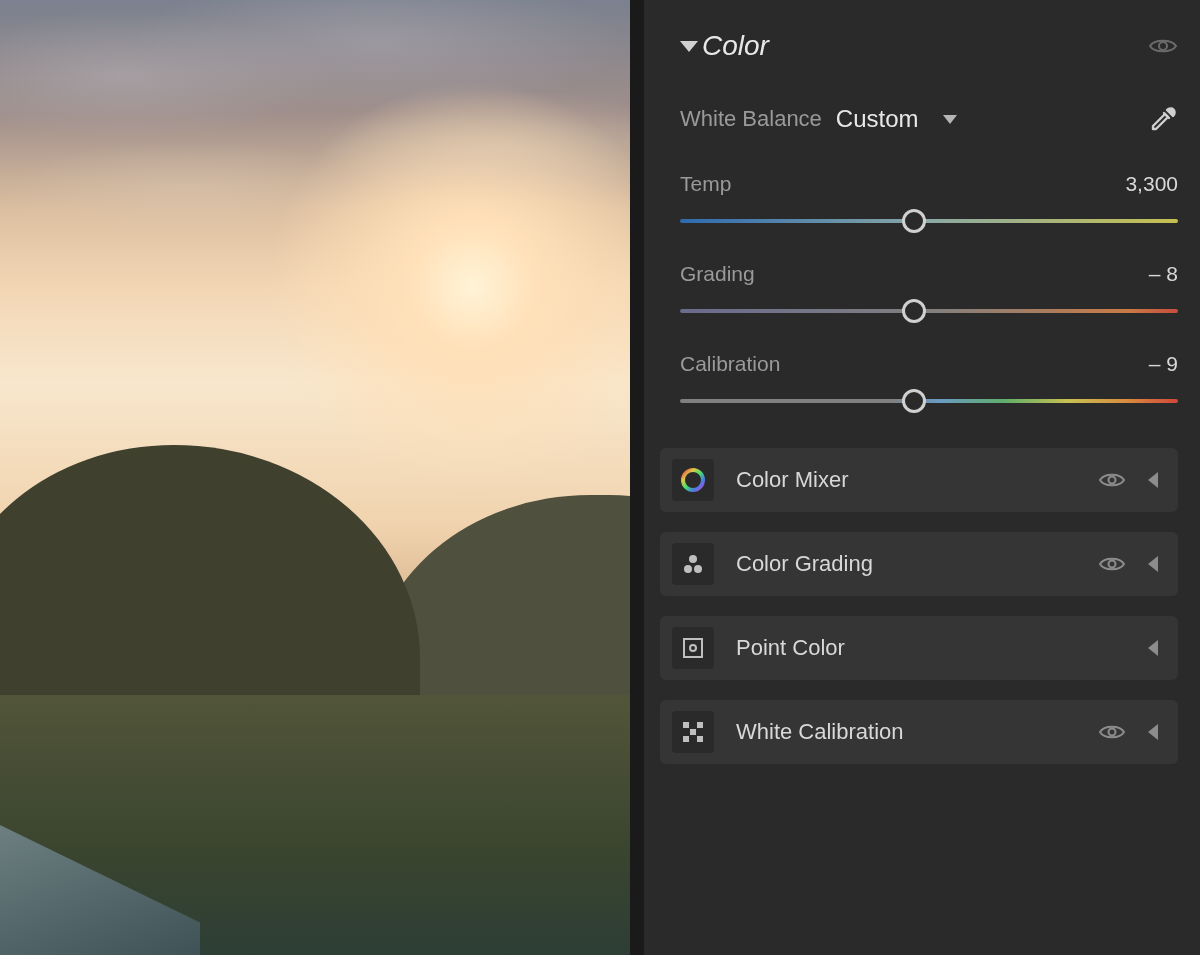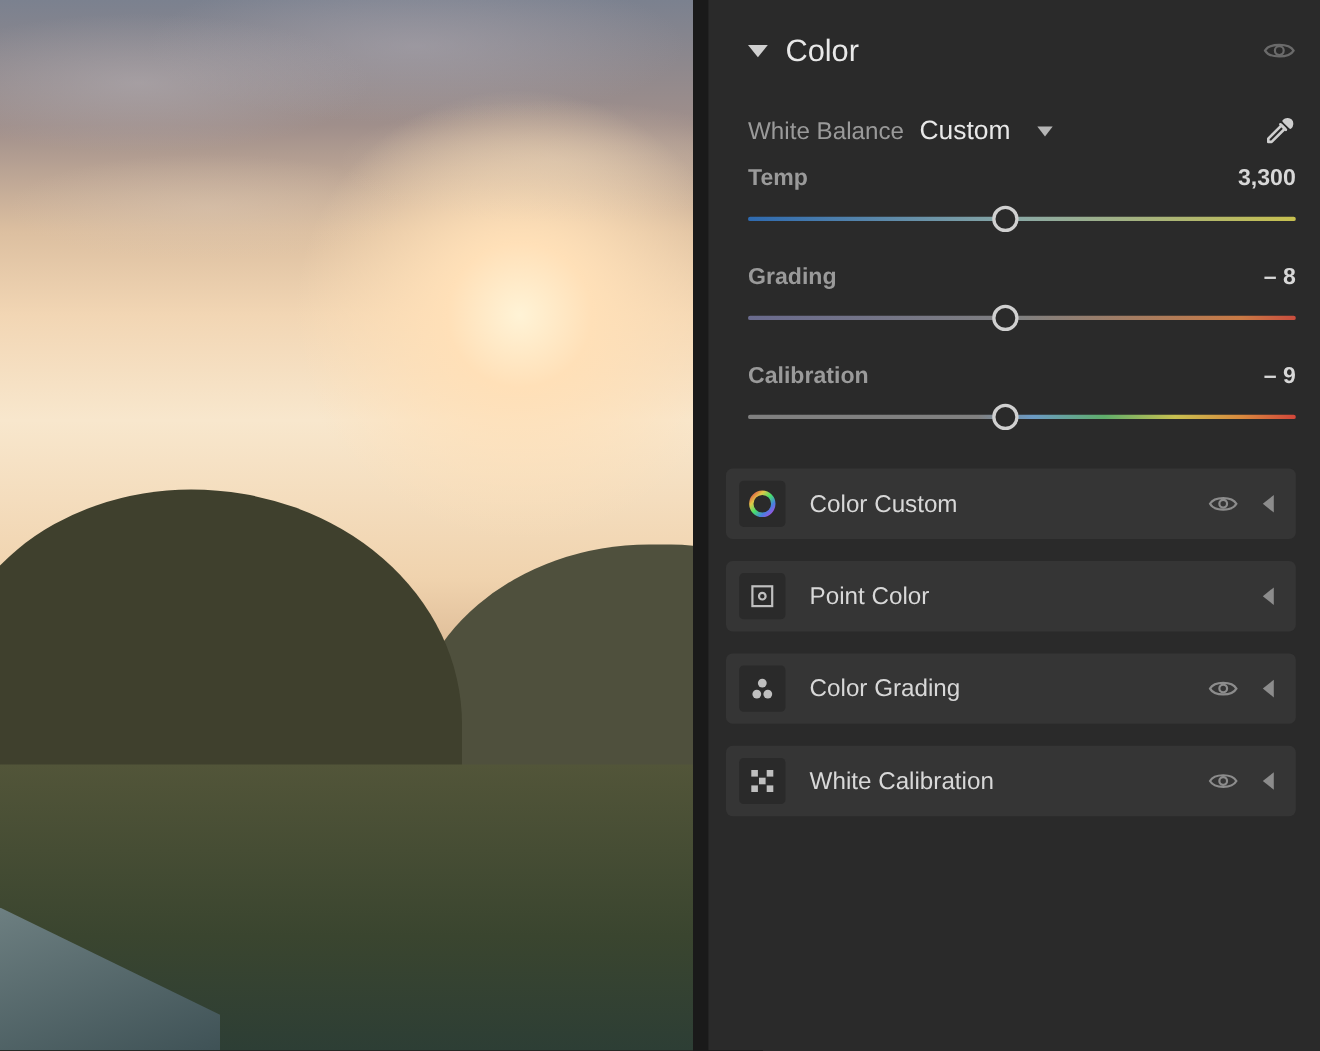--- a/index.html
+++ b/index.html
@@ -51,37 +51,37 @@
     display:flex;
     flex-direction:column;
   }
   .panel::before{
     content:"";position:absolute;left:0;top:0;bottom:0;width:14px;background:var(--bg-dark);
   }
   .panel-header{
     display:flex;align-items:center;justify-content:space-between;
     padding-left:20px;margin-bottom:42px;
   }
-  .panel-title-wrap{display:flex;align-items:center;gap:16px;}
+  .panel-title-wrap{display:flex;align-items:center;gap:4px;font-style:italic;}
   .panel-title{font-size:28px;font-weight:500;color:var(--text-bright);}
   .eye-dim svg{stroke:#6a6a6a;}
 
   
   .wb-row{
     display:flex;align-items:center;justify-content:space-between;
-    padding:0 0 0 20px;margin-bottom:16px;
+    padding:0 0 0 20px;margin-bottom:38px;
   }
   .wb-left{display:flex;align-items:center;gap:14px;}
   .wb-label{font-size:22px;color:var(--text-dim);}
   .wb-select{display:flex;align-items:center;gap:24px;color:var(--text-bright);font-size:24px;}
 
   
   .sliders{display:flex;flex-direction:column;gap:30px;padding:0 0 0 20px;margin-bottom:36px;}
   .slider-block{display:flex;flex-direction:column;gap:14px;}
-  .slider-top{display:flex;justify-content:space-between;font-size:21px;color:var(--text-dim);font-weight:bold;}
+  .slider-top{display:flex;justify-content:space-between;font-size:21px;color:var(--text-dim);}
   .slider-top .val{color:var(--text);}
   .track-wrap{position:relative;height:22px;}
   .track{position:absolute;left:0;right:0;top:50%;transform:translateY(-50%);height:4px;border-radius:2px;}
   .temp-grad{background:linear-gradient(90deg,#2e6ab0 0%, #8ba9a4 50%, #c7c04f 100%);}
   .tint-grad{background:linear-gradient(90deg,#4e9a4b 0%, #8a8a8a 50%, #b55fb0 100%);}
   .vib-grad{background:linear-gradient(90deg,#6a6b8e 0%, #808080 50%, #c97a45 90%, #c94d3e 100%);}
   .sat-grad{background:linear-gradient(90deg,#808080 0%, #808080 42%, #6b9ac4 52%, #5fae6b 65%, #c8c050 78%, #d98a3e 90%, #d2463a 100%);}
   .handle{
     position:absolute;top:50%;transform:translate(-50%,-50%);
     width:24px;height:24px;border-radius:50%;
@@ -199,66 +199,66 @@
                 <linearGradient id="rb" x1="0" y1="0" x2="1" y2="1">
                   <stop offset="0" stop-color="#e04646"></stop>
                   <stop offset=".25" stop-color="#e0c846"></stop>
                   <stop offset=".5" stop-color="#46e06a"></stop>
                   <stop offset=".75" stop-color="#4680e0"></stop>
                   <stop offset="1" stop-color="#b646e0"></stop>
                 </linearGradient>
               </defs>
             </svg>
         </div>
-        <span class="bar-title">Color Custom</span>
+        <span class="bar-title">Color Mixer</span>
       </div>
       <div class="bar-right">
         <span>
           <svg width="28" height="18" viewBox="0 0 28 18" fill="none" stroke="#8c8c8c" stroke-width="2">
               <path d="M2 9 C6 2 22 2 26 9 C22 16 6 16 2 9 Z"></path>
               <circle cx="14" cy="9" r="3.5"></circle>
             </svg>
         </span>
         <span class="ptr-left"></span>
       </div>
     </div>
 
     <div class="bar">
       <div class="bar-left">
         <div class="icon-box">
-          <svg width="26" height="26" viewBox="0 0 26 26" fill="none" stroke="#bfbfbf" stroke-width="2">
-              <rect x="4" y="4" width="18" height="18"></rect>
-              <circle cx="13" cy="13" r="3"></circle>
-            </svg>
-        </div>
-        <span class="bar-title">Point Color</span>
-      </div>
-      <div class="bar-right">
-        <span class="ptr-left"></span>
-      </div>
-    </div>
-
-    <div class="bar">
-      <div class="bar-left">
-        <div class="icon-box">
           <svg width="26" height="26" viewBox="0 0 26 26" fill="#bfbfbf">
               <circle cx="13" cy="8" r="4"></circle>
               <circle cx="8" cy="18" r="4"></circle>
               <circle cx="18" cy="18" r="4"></circle>
             </svg>
         </div>
         <span class="bar-title">Color Grading</span>
       </div>
       <div class="bar-right">
         <span>
           <svg width="28" height="18" viewBox="0 0 28 18" fill="none" stroke="#8c8c8c" stroke-width="2">
               <path d="M2 9 C6 2 22 2 26 9 C22 16 6 16 2 9 Z"></path>
               <circle cx="14" cy="9" r="3.5"></circle>
             </svg>
         </span>
+        <span class="ptr-left"></span>
+      </div>
+    </div>
+
+    <div class="bar">
+      <div class="bar-left">
+        <div class="icon-box">
+          <svg width="26" height="26" viewBox="0 0 26 26" fill="none" stroke="#bfbfbf" stroke-width="2">
+              <rect x="4" y="4" width="18" height="18"></rect>
+              <circle cx="13" cy="13" r="3"></circle>
+            </svg>
+        </div>
+        <span class="bar-title">Point Color</span>
+      </div>
+      <div class="bar-right">
         <span class="ptr-left"></span>
       </div>
     </div>
 
     <div class="bar">
       <div class="bar-left">
         <div class="icon-box">
           <svg width="24" height="24" viewBox="0 0 24 24" fill="#bfbfbf">
               <rect x="2" y="2" width="6" height="6"></rect>
               <rect x="16" y="2" width="6" height="6"></rect>

